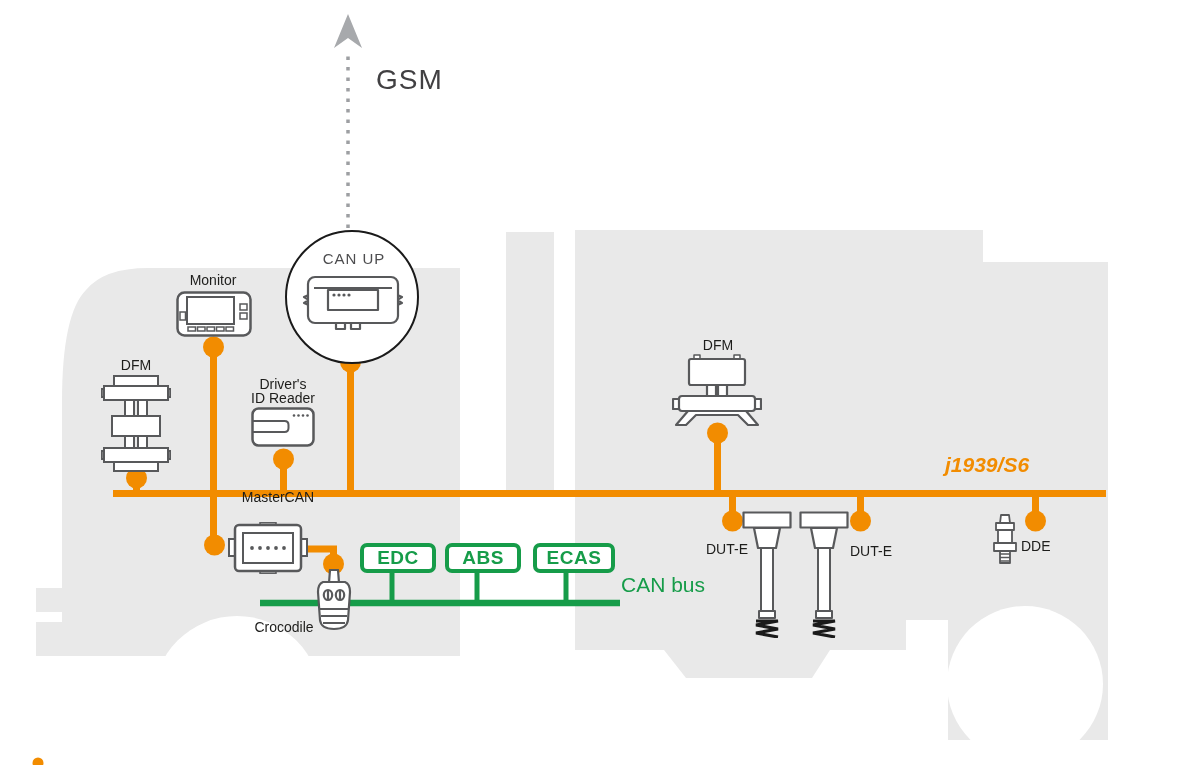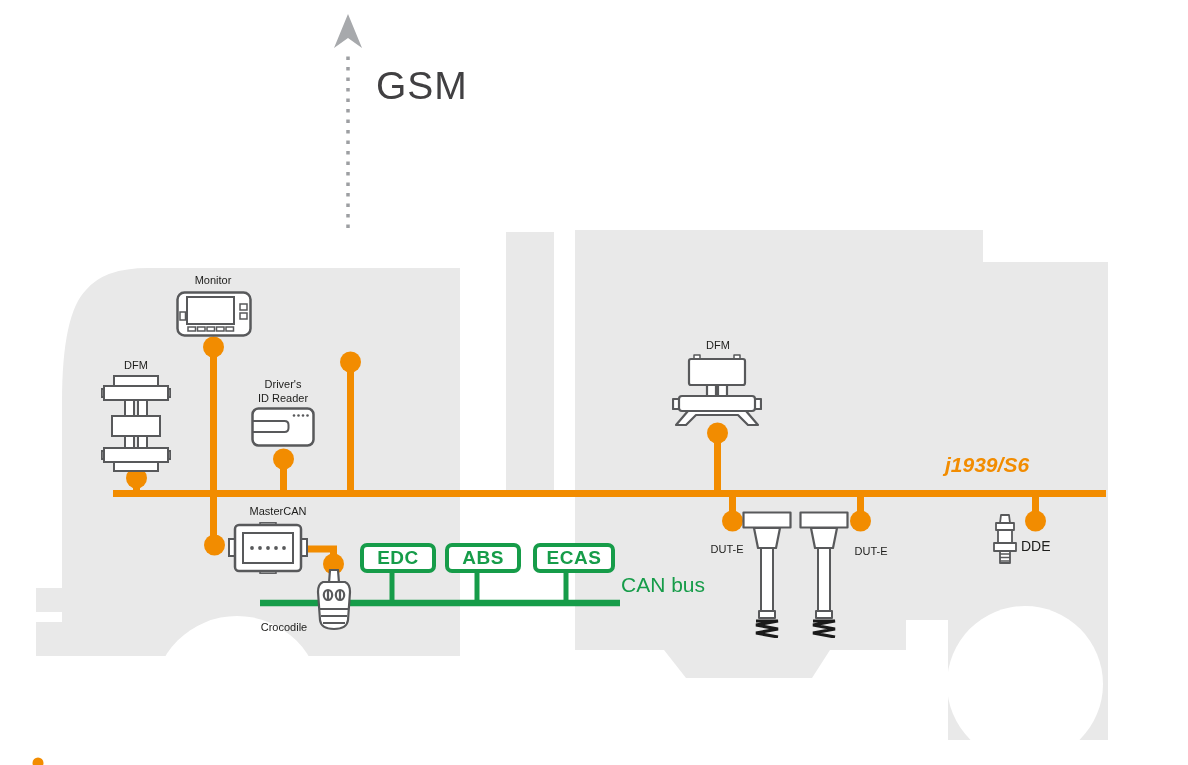--- a/index.html
+++ b/index.html
@@ -1,21 +1,21 @@
 <!DOCTYPE html>
 <html><head>
 <meta charset="utf-8">
 <style>
   html,body{margin:0;padding:0;background:#fff;}
   .canvas{position:relative;width:1188px;height:765px;background:#ffffff;overflow:hidden;
           font-family:"Liberation Sans",sans-serif;}
   .layer{position:absolute;left:0;top:0;width:1188px;height:765px;}
-  .lbl{position:absolute;color:#1d1d1b;font-size:11px;line-height:14px;white-space:nowrap;}
+  .lbl{position:absolute;color:#1d1d1b;font-size:14px;line-height:14px;white-space:nowrap;}
   .center{transform:translateX(-50%);text-align:center;}
-  .gsm-text{position:absolute;left:376px;top:64px;font-size:39px;color:#414042;letter-spacing:1px;}
+  .gsm-text{position:absolute;left:376px;top:64px;font-size:28px;color:#414042;letter-spacing:1px;}
   .canup-circle{position:absolute;left:285px;top:230px;width:134px;height:134px;border:2.5px solid #1a1a1a;
                 border-radius:50%;background:#fff;box-sizing:border-box;}
   .canup-lbl{position:absolute;left:67px;top:18px;font-size:15px;color:#4d4d4f;letter-spacing:1px;
              transform:translateX(-50%);white-space:nowrap;}
   .icon{position:absolute;}
   .ecu{position:absolute;width:76px;height:30px;border:4px solid #169c49;border-radius:7px;background:#fff;
        color:#169c49;font-weight:bold;font-size:19px;display:flex;align-items:center;justify-content:center;
        box-sizing:border-box;letter-spacing:0.5px;}
   .bus-lbl-orange{position:absolute;left:945px;top:453px;width:118px;text-align:left;font-size:21px;
                   font-weight:bold;font-style:italic;color:#f28c00;}
@@ -78,20 +78,40 @@
     <g stroke="#169c49" fill="none">
       <line x1="260" y1="603" x2="620" y2="603" stroke-width="6.5"></line>
       <line x1="392" y1="572" x2="392" y2="603" stroke-width="5"></line>
       <line x1="477" y1="572" x2="477" y2="603" stroke-width="5"></line>
       <line x1="566" y1="572" x2="566" y2="603" stroke-width="5"></line>
     </g>
   </svg>
 
   <div class="gsm-text">GSM</div>
 
+  <div class="canup-circle">
+    <div class="canup-lbl">CAN UP</div>
+    <svg class="icon" style="left:11px;top:40px" width="110" height="62" viewBox="0 0 110 62">
+      <g fill="#fff" stroke="#58595b" stroke-width="2.2" stroke-linejoin="round">
+        <path d="M13 22 l-7 3 5 3 -5 3 7 3 z"></path>
+        <path d="M97 22 l7 3 -5 3 5 3 -7 3 z"></path>
+        <rect x="10" y="5" width="90" height="46" rx="7"></rect>
+        <path d="M16 16 h78" fill="none"></path>
+        <rect x="30" y="18" width="50" height="20"></rect>
+        <rect x="38" y="51" width="9" height="6"></rect>
+        <rect x="53" y="51" width="9" height="6"></rect>
+      </g>
+      <g fill="#58595b">
+        <circle cx="36" cy="23" r="1.6"></circle>
+          <circle cx="41" cy="23" r="1.6"></circle>
+        <circle cx="46" cy="23" r="1.6"></circle>
+          <circle cx="51" cy="23" r="1.6"></circle>
+      </g>
+    </svg>
+  </div>
 
   <div class="lbl center" style="left:213px;top:273px">Monitor</div>
   <svg class="icon" style="left:176px;top:291px" width="76" height="46" viewBox="0 0 76 46">
     <g fill="#fff" stroke="#58595b">
       <rect x="1.5" y="1.5" width="73" height="43" rx="7" stroke-width="2.5"></rect>
       <rect x="11" y="6" width="47" height="27" stroke-width="2"></rect>
       <rect x="4" y="21" width="5.5" height="8" stroke-width="1.5"></rect>
       <rect x="64" y="13" width="7" height="6" stroke-width="1.5"></rect>
       <rect x="64" y="22" width="7" height="6" stroke-width="1.5"></rect>
       <rect x="12" y="36" width="7.5" height="4" stroke-width="1.5"></rect>
@@ -129,21 +149,21 @@
     <rect x="1.5" y="1.5" width="61" height="37" rx="6" fill="#fff" stroke="#58595b" stroke-width="2.5"></rect>
     <path d="M1.5 14 h32 q4 0 4 4 v3 q0 4 -4 4 h-32" fill="none" stroke="#58595b" stroke-width="2"></path>
     <g fill="#58595b">
       <circle cx="43" cy="8.5" r="1.3"></circle>
         <circle cx="47.5" cy="8.5" r="1.3"></circle>
       <circle cx="52" cy="8.5" r="1.3"></circle>
         <circle cx="56.5" cy="8.5" r="1.3"></circle>
     </g>
   </svg>
 
-  <div class="lbl center" style="left:278px;top:504px">MasterCAN</div>
+  <div class="lbl center" style="left:278px;top:490px">MasterCAN</div>
   <svg class="icon" style="left:228px;top:522px" width="80" height="52" viewBox="0 0 80 52">
     <g fill="#fff" stroke="#58595b">
       <rect x="32" y="0.8" width="16" height="3.5" stroke-width="1.5"></rect>
       <rect x="32" y="47.7" width="16" height="3.5" stroke-width="1.5"></rect>
       <rect x="1" y="17" width="6" height="17" stroke-width="2"></rect>
       <rect x="73" y="17" width="6" height="17" stroke-width="2"></rect>
       <rect x="7" y="3" width="66" height="46" rx="4" stroke-width="2.5"></rect>
       <rect x="15" y="11" width="50" height="30" stroke-width="2"></rect>
     </g>
     <g fill="#58595b">

